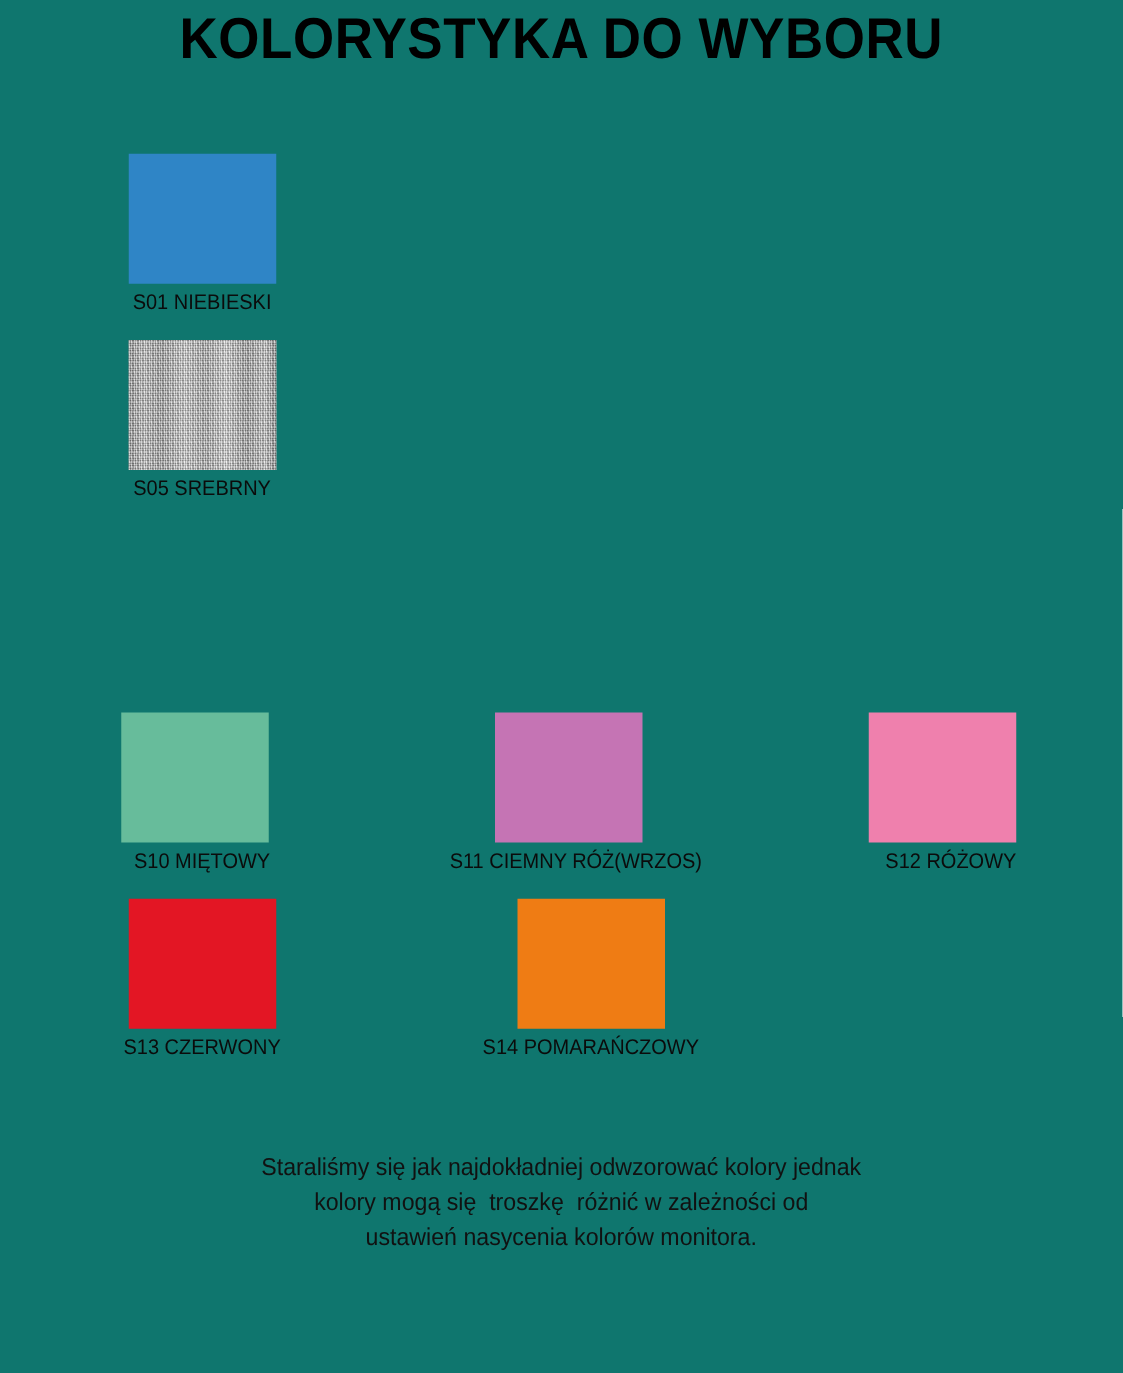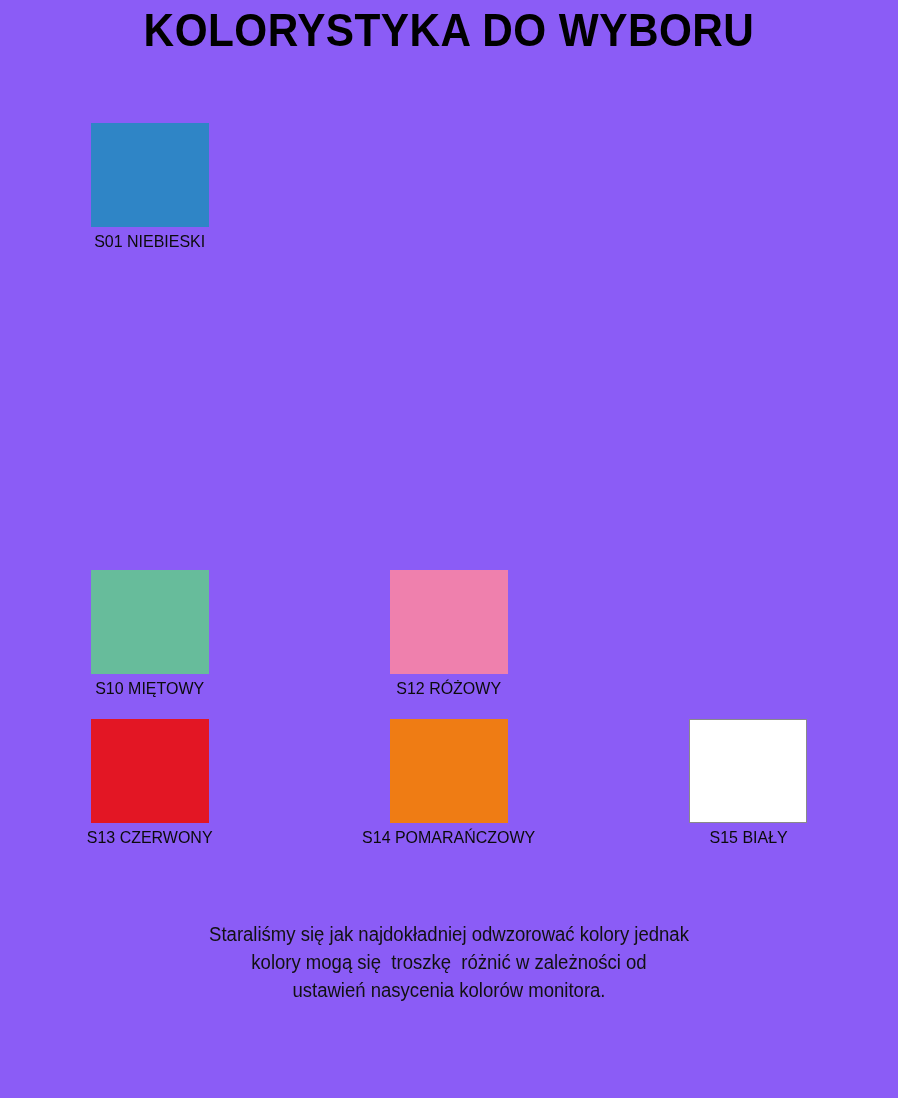--- a/index.html
+++ b/index.html
@@ -14,21 +14,21 @@
     position: relative;
     font-family: "Liberation Sans", "DejaVu Sans", sans-serif;
     color: #111111;
     overflow: hidden;
   }
 
   .page {
     position: relative;
     width: 898px;
     height: 1098px;
-    background: #8b5cf6;
+    background: #0f766e;
   }
 
   
   .title {
     position: absolute;
     top: 2px;
     left: 0;
     width: 898px;
     text-align: center;
     font-family: "Liberation Sans Narrow", "Liberation Sans", "DejaVu Sans", sans-serif;
@@ -49,20 +49,21 @@
     left: 0;
     width: 898px;
   }
   .row {
     display: flex;
     height: 149px;
   }
   .cell {
     width: 299.33px;
     position: relative;
+    margin-left: 12px;
   }
   .swatch-wrap {
     position: relative;
     width: 118px;
     height: 104px;
     margin: 5px auto 0 auto;
   }
   .swatch {
     width: 118px;
     height: 104px;
@@ -135,29 +136,41 @@
   <div class="grid">
       <div class="row">
         <div class="cell">
           <div class="swatch-wrap">
             <div class="swatch" style="background-color: rgb(47, 133, 198);"></div>
           </div>
           <div class="label">S01 NIEBIESKI</div>
         </div>
       </div>
       <div class="row">
+        <div class="cell">
+          <div class="swatch-wrap">
+            <div class="swatch silver"></div>
+          </div>
+          <div class="label">S05 SREBRNY</div>
+        </div>
       </div>
       <div class="row">
       </div>
       <div class="row">
         <div class="cell">
           <div class="swatch-wrap">
             <div class="swatch" style="background-color: rgb(103, 188, 155);"></div>
           </div>
           <div class="label">S10 MIĘTOWY</div>
+        </div>
+        <div class="cell">
+          <div class="swatch-wrap">
+            <div class="swatch" style="background-color: rgb(197, 116, 180);"></div>
+          </div>
+          <div class="label">S11 CIEMNY RÓŻ(WRZOS)</div>
         </div>
         <div class="cell">
           <div class="swatch-wrap">
             <div class="swatch" style="background-color: rgb(239, 128, 173);"></div>
           </div>
           <div class="label">S12 RÓŻOWY</div>
         </div>
       </div>
       <div class="row">
         <div class="cell">
@@ -165,26 +178,20 @@
             <div class="swatch" style="background-color: rgb(227, 22, 36);"></div>
           </div>
           <div class="label">S13 CZERWONY</div>
         </div>
         <div class="cell">
           <div class="swatch-wrap">
             <div class="swatch" style="background-color: rgb(239, 124, 20);"></div>
           </div>
           <div class="label">S14 POMARAŃCZOWY</div>
         </div>
-        <div class="cell">
-          <div class="swatch-wrap">
-            <div class="swatch bordered" style="background-color: rgb(255, 255, 255); border-color: rgb(138, 138, 138);"></div>
-          </div>
-          <div class="label">S15 BIAŁY</div>
-        </div>
       </div>
     </div>
 
   <div class="note">
     <span class="note-line">Staraliśmy się jak najdokładniej odwzorować kolory jednak</span>
     <span class="note-line">kolory mogą się  troszkę  różnić w zależności od</span>
     <span class="note-line">ustawień nasycenia kolorów monitora.</span>
   </div>
 
 </div>

